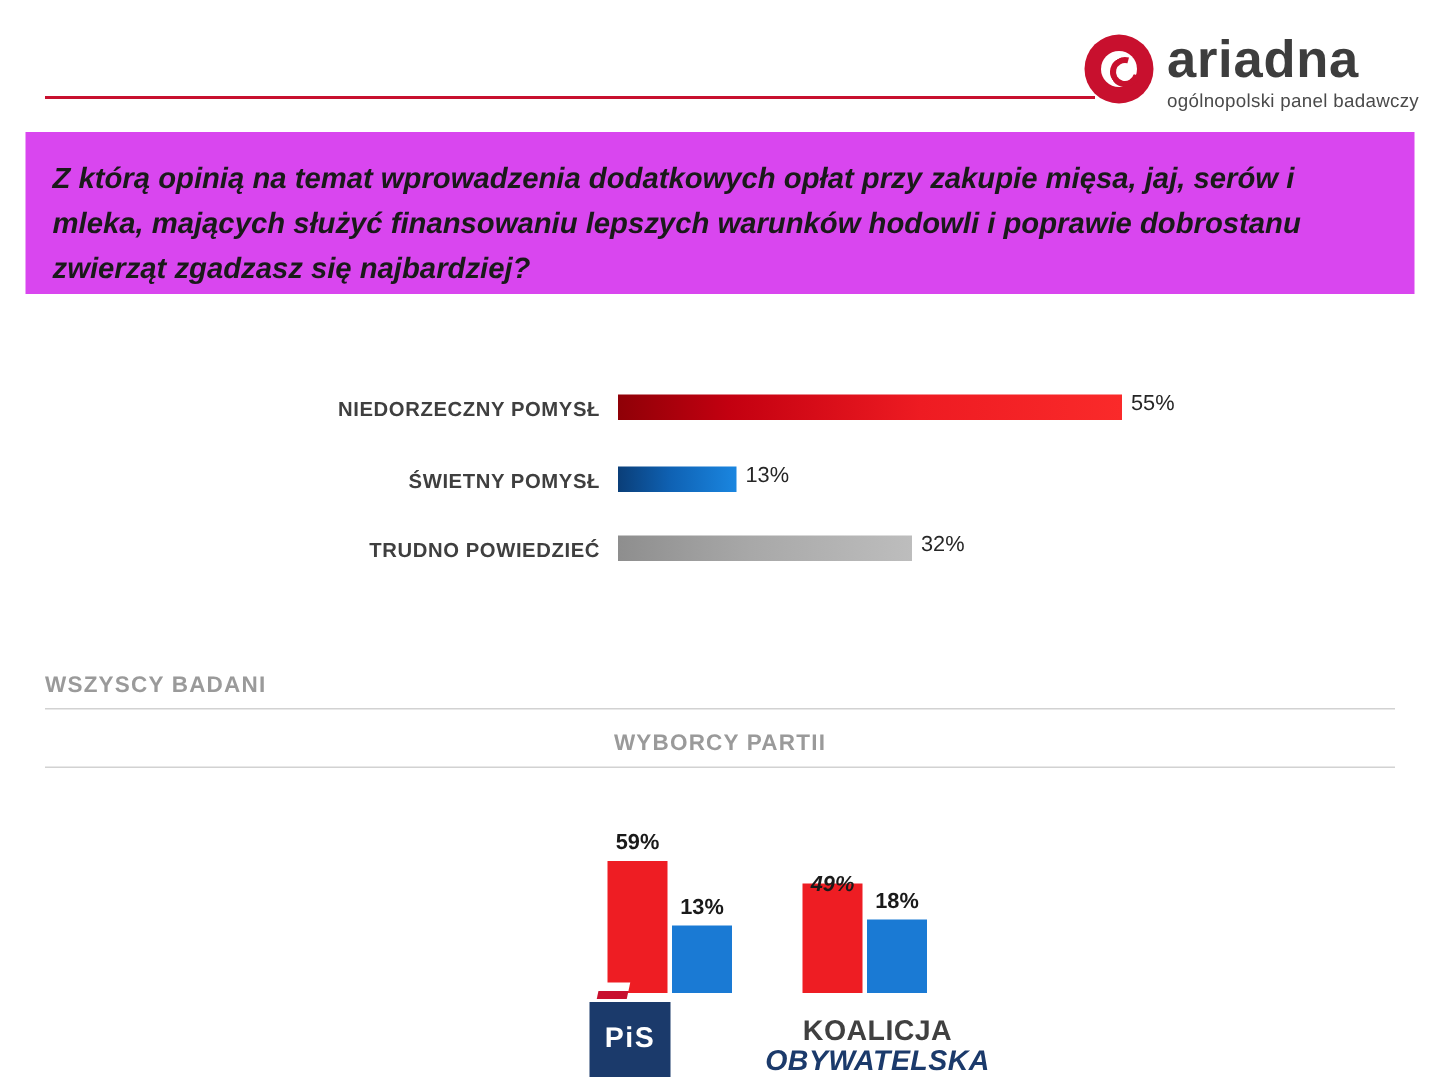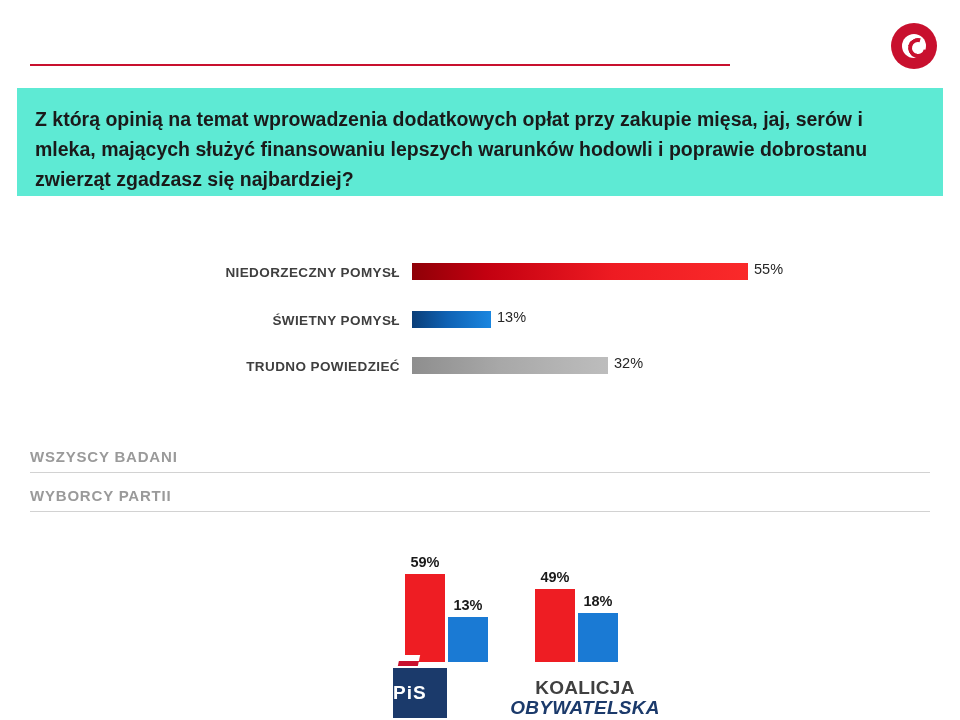--- a/index.html
+++ b/index.html
@@ -83,21 +83,22 @@
     background: #c8102e;
   }
 
   
   .question-band {
     position: absolute;
     left: 17px;
     top: 88px;
     width: 926px;
     height: 108px;
-    background: #5eead4;
+    background: #d946ef;
+    font-style: italic;
   }
   .question-text {
     position: absolute;
     left: 18px;
     top: 16px;
     width: 890px;
     font-size: 19.5px;
     font-weight: bold;
     color: #1a1a1a;
     line-height: 30px;
@@ -208,20 +209,21 @@
   
   .logo-pis {
     position: absolute;
     bottom: 2px;
     left: 28px;
     width: 54px;
     height: 50px;
     background: #1b3a6b;
     display: flex;
     align-items: center;
+    justify-content: center;
   }
   .logo-pis .pis-inner {
     color: #ffffff;
     font-size: 19px;
     font-weight: bold;
     letter-spacing: 1px;
     position: relative;
   }
   .logo-pis .pis-flag {
     position: absolute;
@@ -253,20 +255,24 @@
     letter-spacing: 0.3px;
     font-style: italic;
   }
 </style>
 </head>
 <body>
 
 <div class="header">
   <div class="logo-wrap">
     <div class="logo-mark"></div>
+    <div class="logo-text">
+      <div class="logo-name">ariadna</div>
+      <div class="logo-sub">ogólnopolski panel badawczy</div>
+    </div>
   </div>
   <div class="header-rule"></div>
 </div>
 
 <div class="question-band">
   <div class="question-text">Z którą opinią na temat wprowadzenia dodatkowych opłat przy zakupie mięsa, jaj, serów i mleka, mających służyć finansowaniu lepszych warunków hodowli i poprawie dobrostanu zwierząt zgadzasz się najbardziej?</div>
 </div>
 
 <div class="hbar-chart">
 
@@ -294,21 +300,21 @@
     <div class="hbar-value" style="left:614px;">32%</div>
   </div>
 
 </div>
 
 <div class="section" style="top:448px;">
   <div class="section-label">WSZYSCY BADANI</div>
   <div class="section-rule"></div>
 </div>
 
-<div class="section" style="top:487px;">
+<div class="section" style="top:487px;text-align:center;">
   <div class="section-label">WYBORCY PARTII</div>
   <div class="section-rule"></div>
 </div>
 
 <div class="group-chart">
 
   <div class="party-group" style="left:365px;">
     <div class="bars-area">
       <div class="col" style="left:40px;height:88px;">
         <div class="col-bar" style="height:88px;background:#ee1d23;"></div>
@@ -322,21 +328,21 @@
     <div class="logo-pis">
       <span class="pis-inner">PiS</span>
       <span class="pis-flag"></span>
     </div>
   </div>
 
   <div class="party-group" style="left:495px;">
     <div class="bars-area">
       <div class="col" style="left:40px;height:73px;">
         <div class="col-bar" style="height:73px;background:#ee1d23;"></div>
-        <div class="col-val" style="bottom:77px;">49%</div>
+        <div class="col-val" style="bottom:64px;font-style:italic;">49%</div>
       </div>
       <div class="col" style="left:83px;height:49px;">
         <div class="col-bar" style="height:49px;background:#1a7ad4;"></div>
         <div class="col-val" style="bottom:53px;text-align:center;">18%</div>
       </div>
     </div>
     <div class="logo-ko">
       <div class="ko-l1">KOALICJA</div>
       <div class="ko-l2">OBYWATELSKA</div>
     </div>

